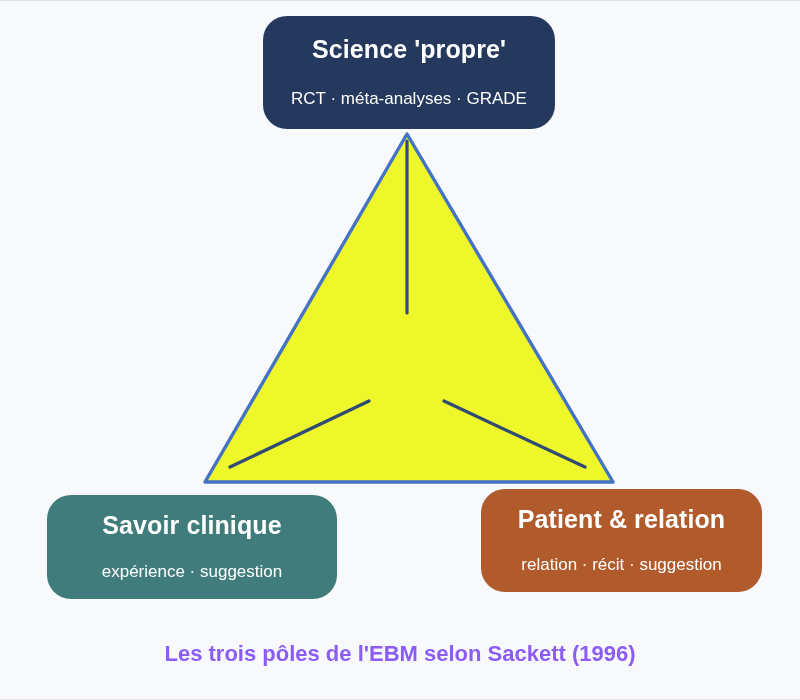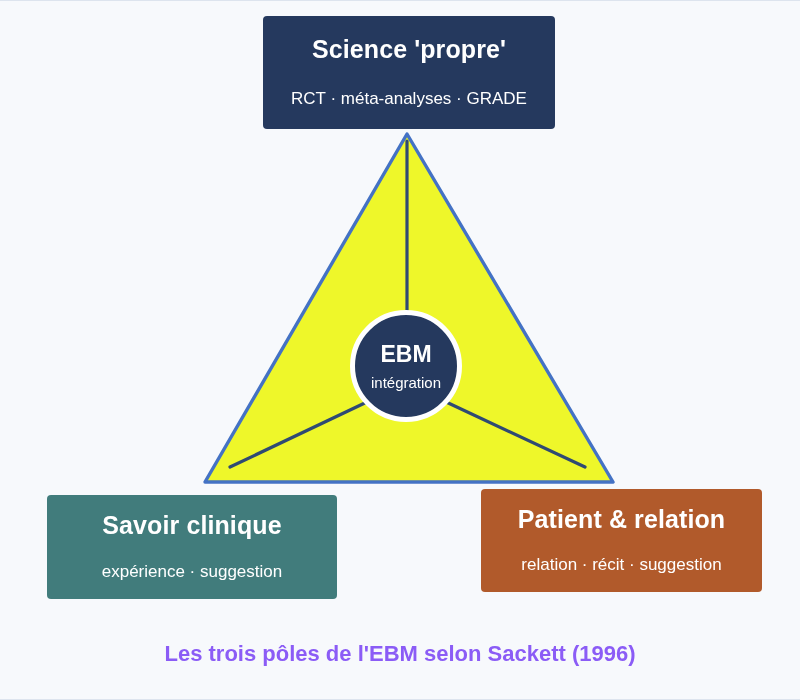--- a/index.html
+++ b/index.html
@@ -29,21 +29,21 @@
     position: absolute;
     left: 0;
     top: 0;
     width: 800px;
     height: 700px;
   }
 
   
   .pole-box {
     position: absolute;
-    border-radius: 4px;
+    border-radius: 24px;
     box-sizing: border-box;
     display: flex;
     flex-direction: column;
     align-items: center;
     justify-content: center;
     text-align: center;
     color: #ffffff;
     padding: 10px 16px;
   }
   .pole-title {
@@ -150,20 +150,16 @@
   <div class="pole-box" id="box-clinique">
     <div class="pole-title">Savoir clinique</div>
     <div class="pole-sub">expérience · suggestion</div>
   </div>
 
   <div class="pole-box" id="box-patient">
     <div class="pole-title">Patient &amp; relation</div>
     <div class="pole-sub">relation · récit · suggestion</div>
   </div>
 
-  <div id="hub">
-    <div class="hub-title">EBM</div>
-    <div class="hub-sub">intégration</div>
-  </div>
 
   <div id="caption">Les trois pôles de l'EBM selon Sackett (1996)</div>
 
 </div>
 
 </body></html>

